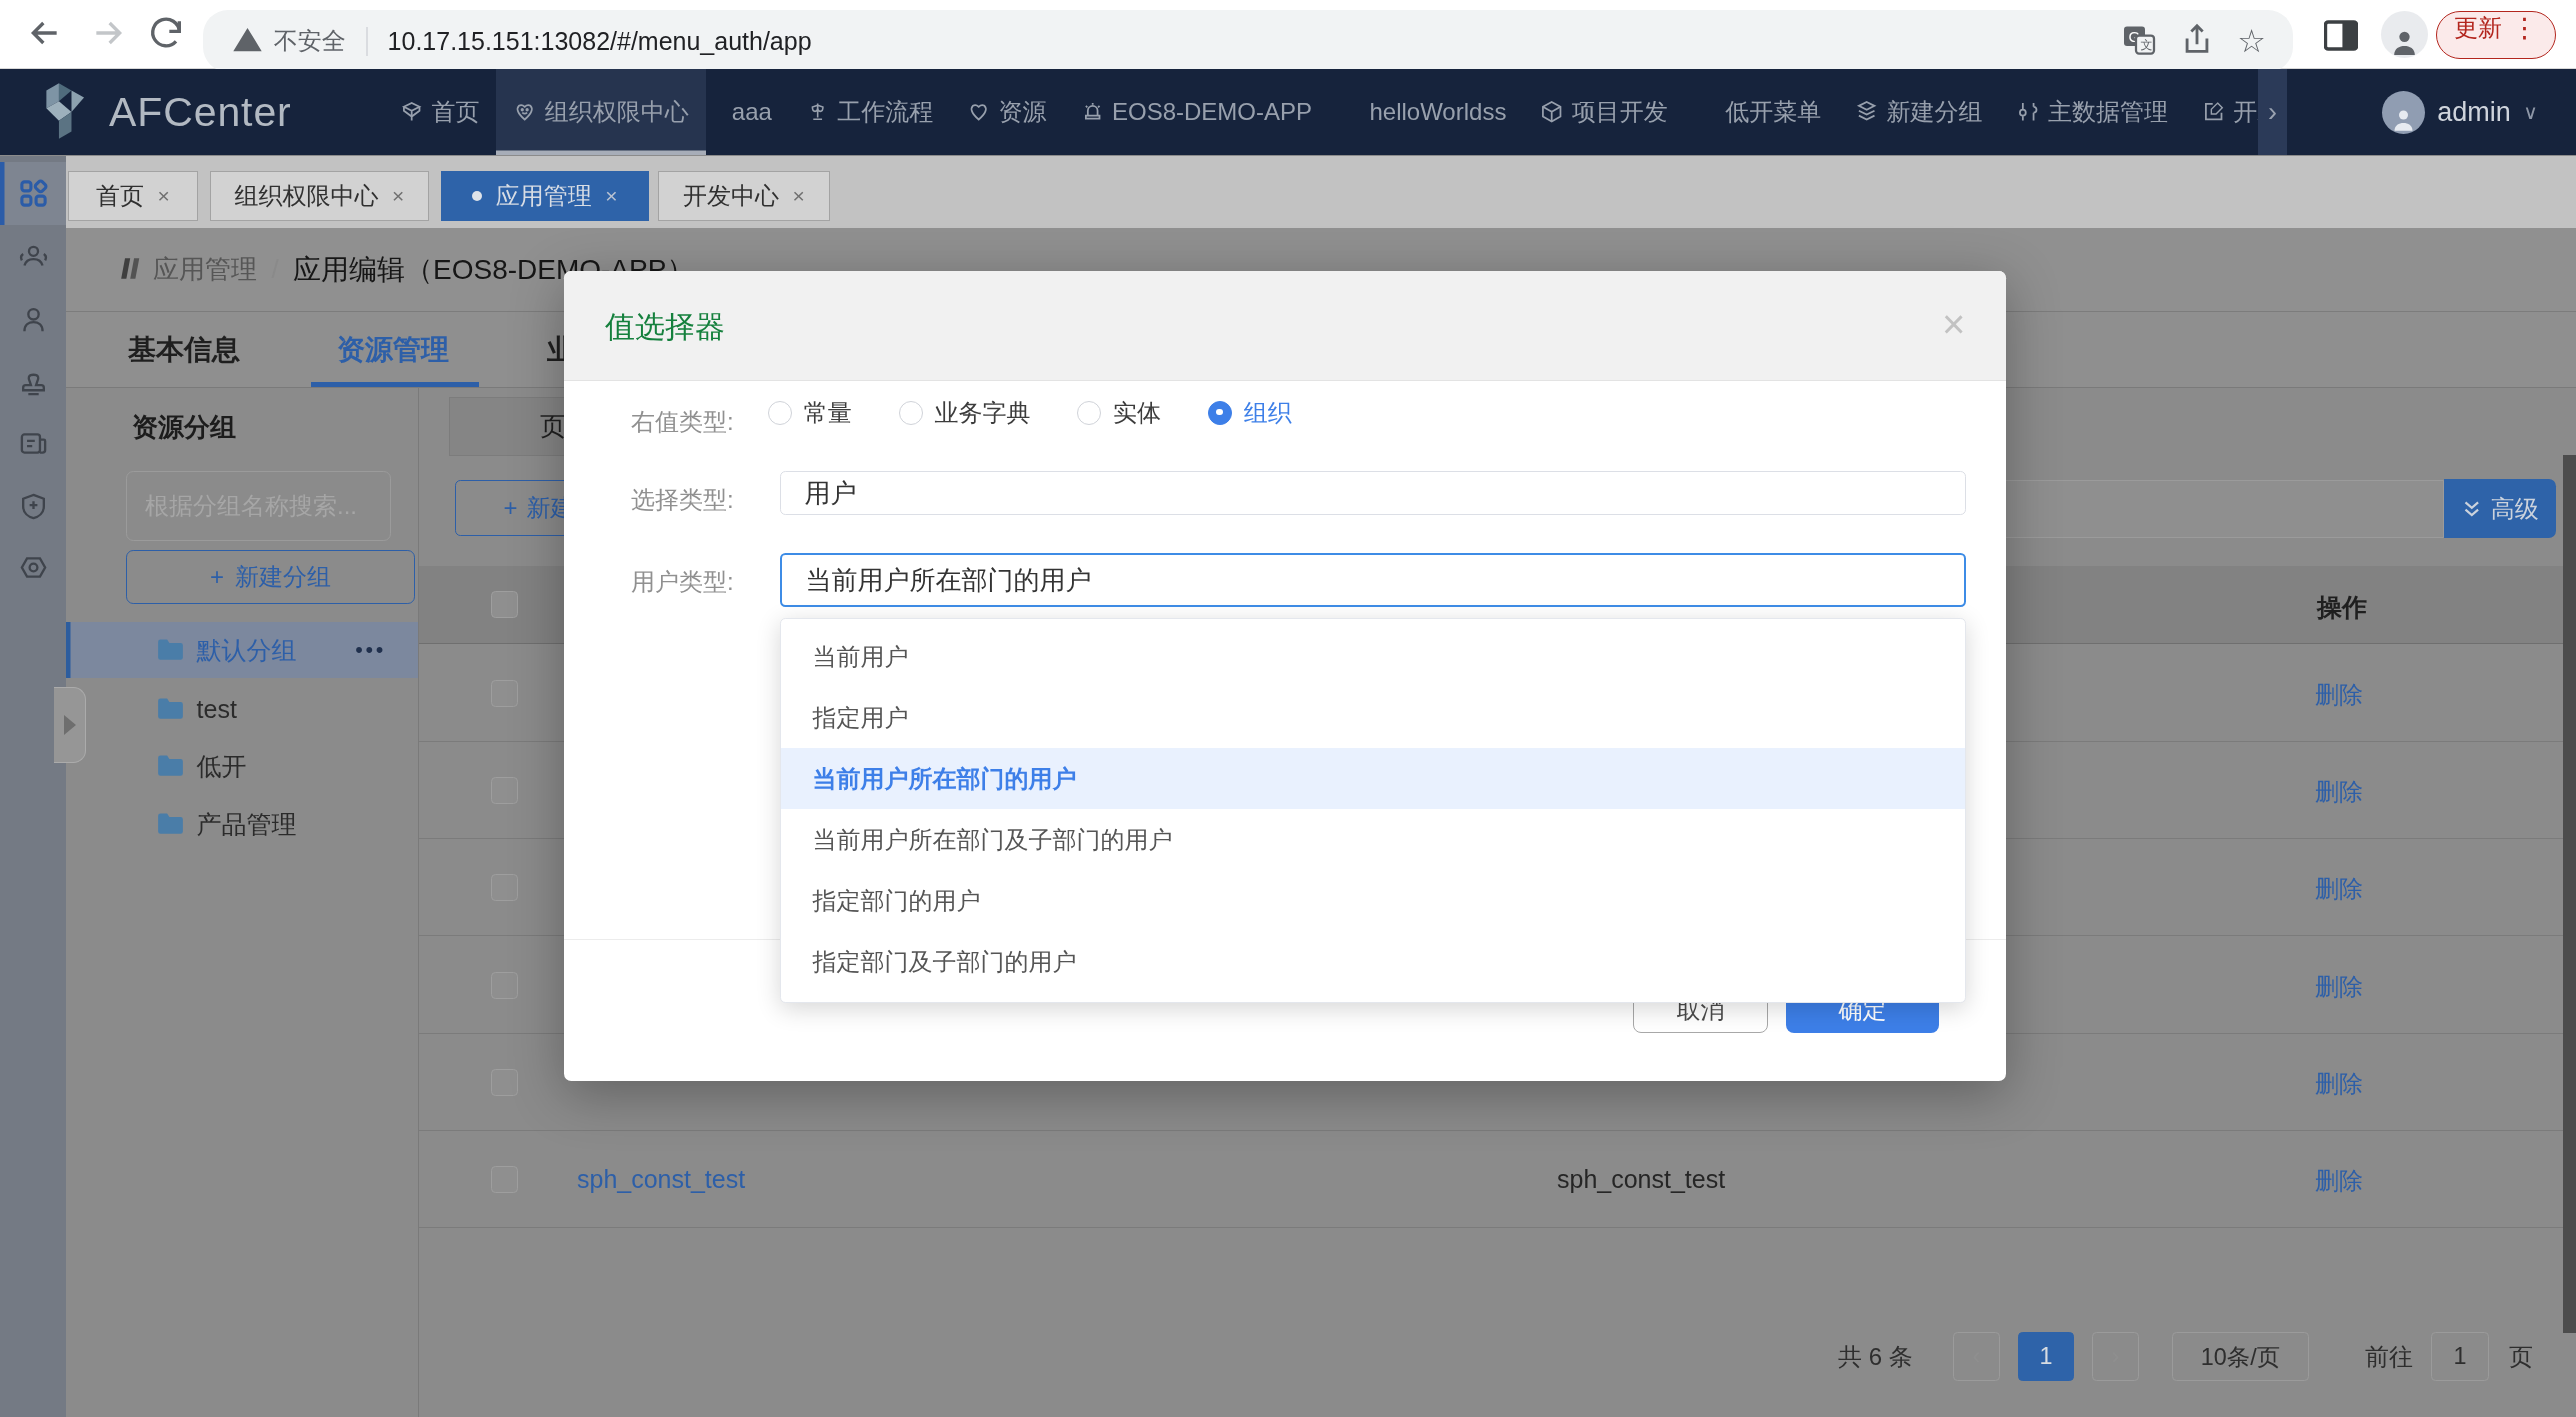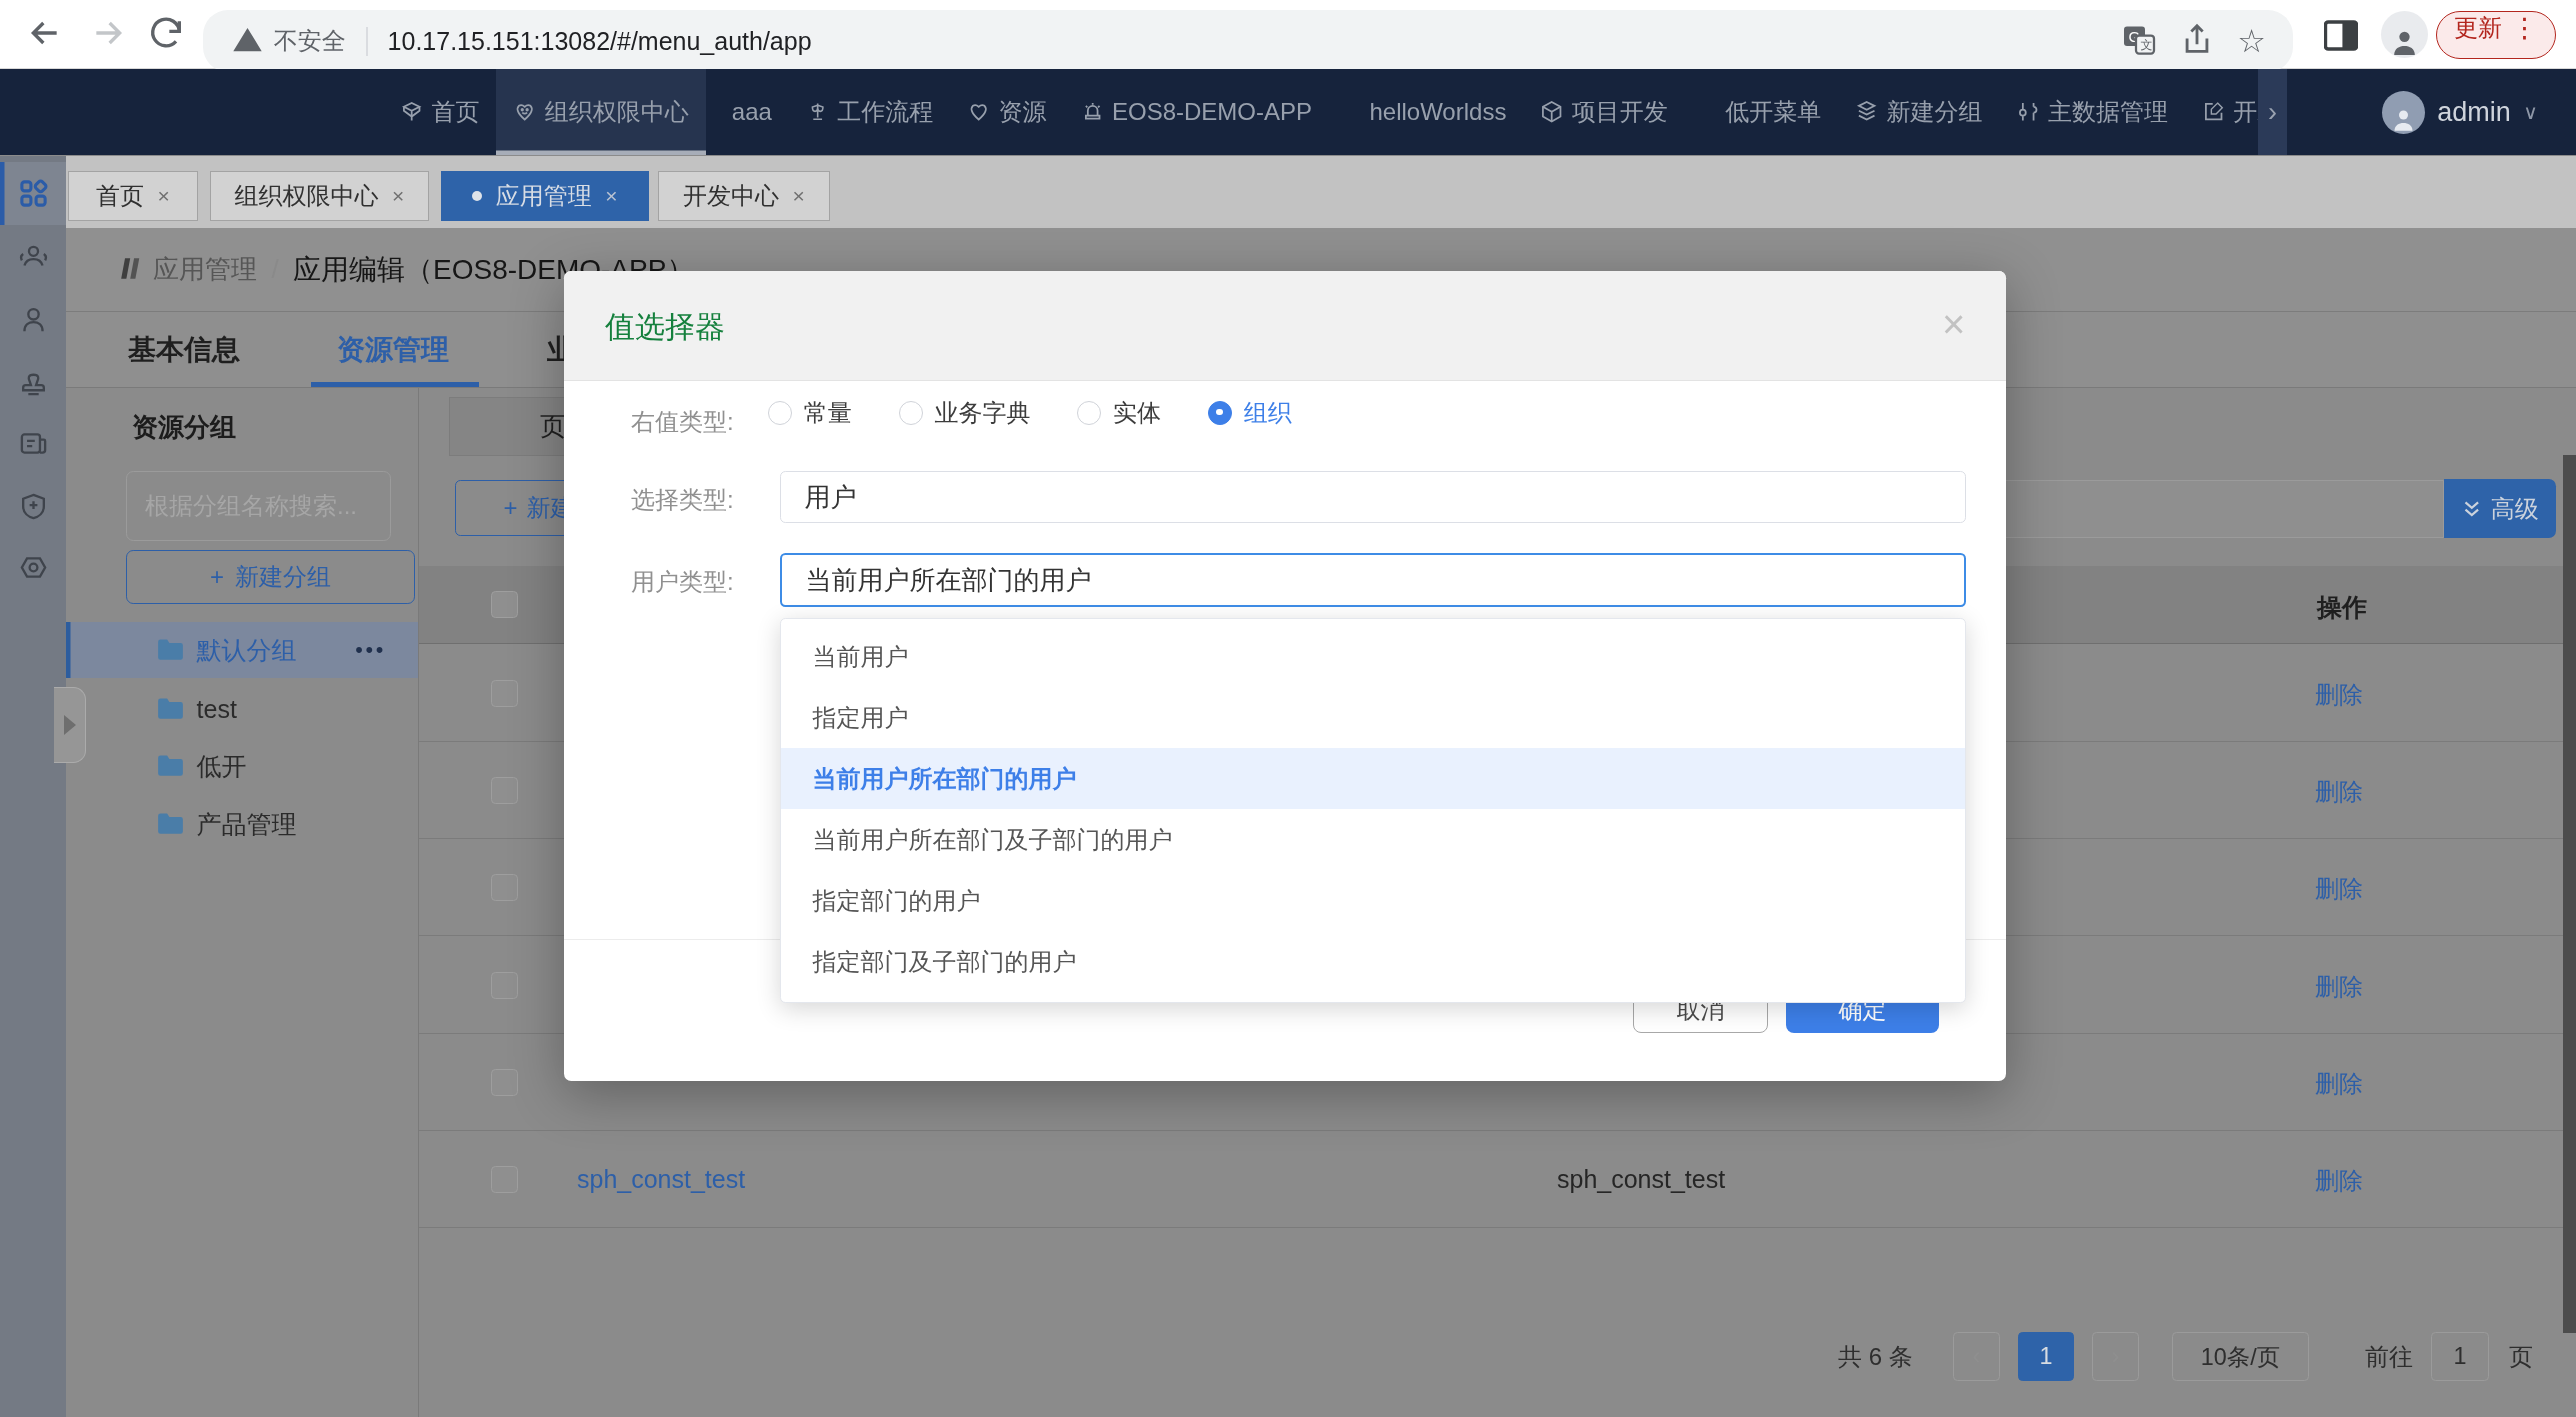--- a/index.html
+++ b/index.html
@@ -83,21 +83,21 @@
   #mhead { left:0; top:0; width:1442px; height:110px; background:#f1f1f1; border-bottom:0.9px solid #e3e3e3; border-radius:7.2px 7.2px 0 0; }
   #mtitle { left:41px; top:36px; font-size:30px; color:#15803d; }
   #mclose { left:1378px; top:31px; font-size:40px; color:#c2c2c2; font-weight:300; }
   .mlabel { position:absolute; left:67px; font-size:24px; color:#909090; }
   .radiogrp { position:absolute; left:204px; top:126px; display:flex; align-items:center; gap:47px; }
   .radio { display:flex; align-items:center; gap:11.7px; font-size:24px; color:#3c3c3c; }
   .rdot { width:24px; height:24px; border-radius:50%; border:1.8px solid #d0d3d9; background:#fff; }
   .radio.checked { color:#3d7fe8; }
   .radio.checked .rdot { border-color:#3d7fe8; background:#3d7fe8; position:relative; }
   .radio.checked .rdot::after { content:""; position:absolute; left:7.2px; top:7.2px; width:6.3px; height:6.3px; border-radius:50%; background:#fff; }
-  .minput { position:absolute; left:216px; width:1186px; height:52px; border:1.8px solid #dcdfe6; border-radius:5.4px; font-size:26px; color:#333; padding:0 23.4px; background:#fff; }
+  .minput { position:absolute; left:216px; width:1186px; height:44px; border:1.8px solid #dcdfe6; border-radius:5.4px; font-size:26px; color:#333; padding:0 23.4px; background:#fff; }
   #userinput { border:2.7px solid #3d8ce6; height:54px; }
   #mdivider { left:0; top:668px; width:1442px; height:0.9px; background:#ececec; }
   .mbtn { position:absolute; top:715px; height:47px; border-radius:8px; font-size:24px; display:flex; align-items:center; justify-content:center; }
   #btncancel { left:1069px; width:135px; background:#fff; border:1.8px solid #a8a8a8; color:#4a4a4a; }
   #btnok { left:1222px; width:153px; background:#3d7fe8; border:none; color:#ffffff; }
   #dropdown { left:216px; top:347px; width:1186px; height:385px; background:#fff; border:0.9px solid #e4e7ed; border-radius:5.4px; box-shadow:0 5.4px 25px rgba(0,0,0,.16); z-index:5; padding-top:7.2px; }
   .opt { height:61px; display:flex; align-items:center; padding-left:31.5px; font-size:24px; color:#555555; }
   .opt.selected { background:#e9f1fe; color:#3d7fe8; font-weight:bold; }
 </style>
 </head>
@@ -160,20 +160,32 @@
           <path d="M4 22c0-5 4-7 8-7s8 2 8 7z"></path>
         </svg>
     </div>
     <div id="updatebtn" class="abs">
       <span>更新</span>
       <span style="font-size:27px;color:#b3261e;">⋮</span>
     </div>
   </div>
 
   <div id="appbar" class="abs">
+    <div id="brand" class="abs">
+      <span>
+        <svg width="52" height="56" viewBox="0 0 29 31">
+            <path d="M3 4 L10 0 L10 10 L3 14 Z" fill="#7e94a5"></path>
+            <path d="M10 0 L17 4 L10 10 Z" fill="#4f6b7c"></path>
+            <path d="M3 14 L10 10 L17 16 L10 21 Z" fill="#9db0bc"></path>
+            <path d="M10 21 L17 16 L17 27 L10 31 Z" fill="#5b7383"></path>
+            <path d="M17 4 L24 8 L17 16 Z" fill="#8ca1af"></path>
+          </svg>
+      </span>
+      <span id="brandname">AFCenter</span>
+    </div>
     <div id="mainnav" class="abs">
       <div class="navitem">
         <svg width="23.4" height="23.4" viewBox="0 0 24 24" fill="none" stroke="currentColor" stroke-width="1.8">
             <path d="M4 7l8-4 8 4-8 4-8-4zm8 4v10M4 7v4l8 6 8-6V7"></path>
           </svg>
         <span>首页</span>
       </div>
       <div class="navitem active">
         <svg width="23.4" height="23.4" viewBox="0 0 24 24" fill="none" stroke="currentColor" stroke-width="1.8">
             <path d="M12 20C5 14 3 9 6 6c3-2 6 1 6 1s3-3 6-1c3 3 1 8-6 14z"></path>

